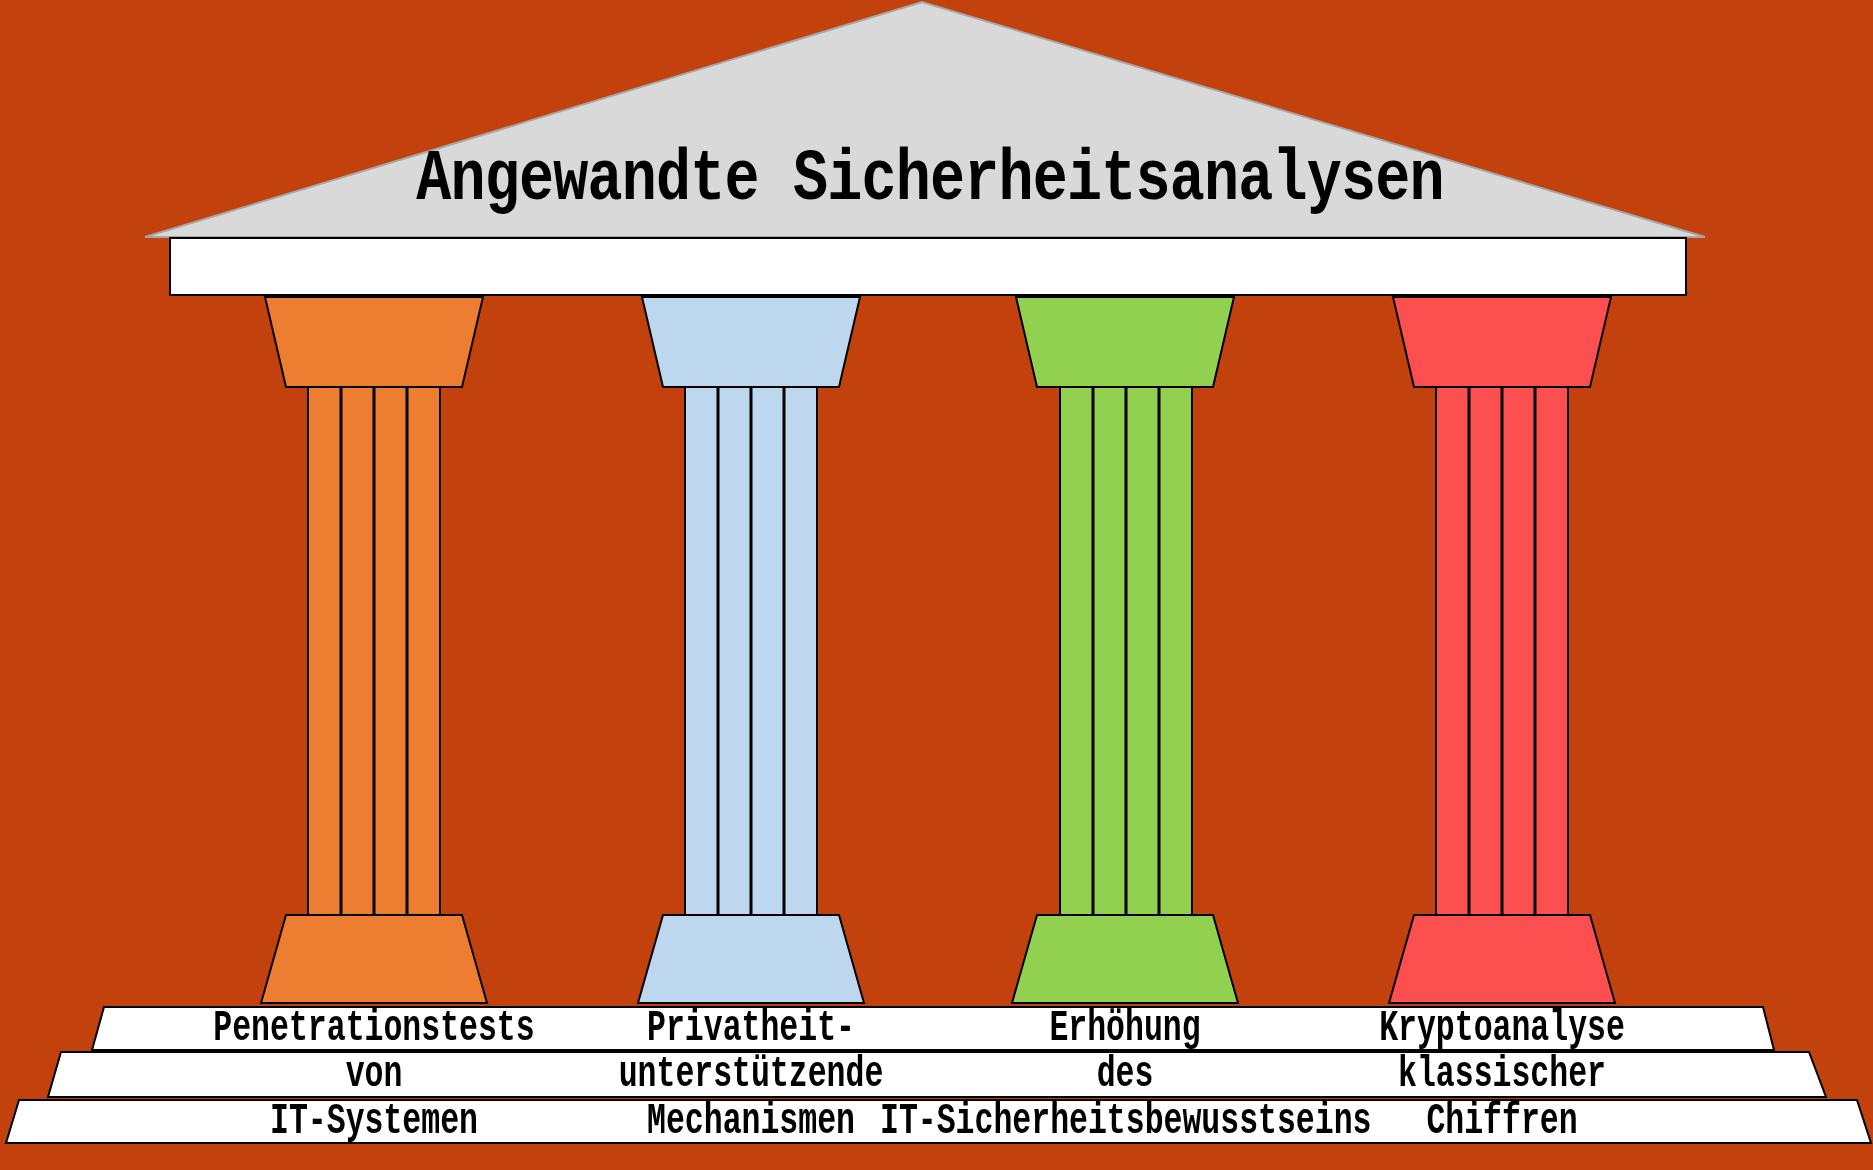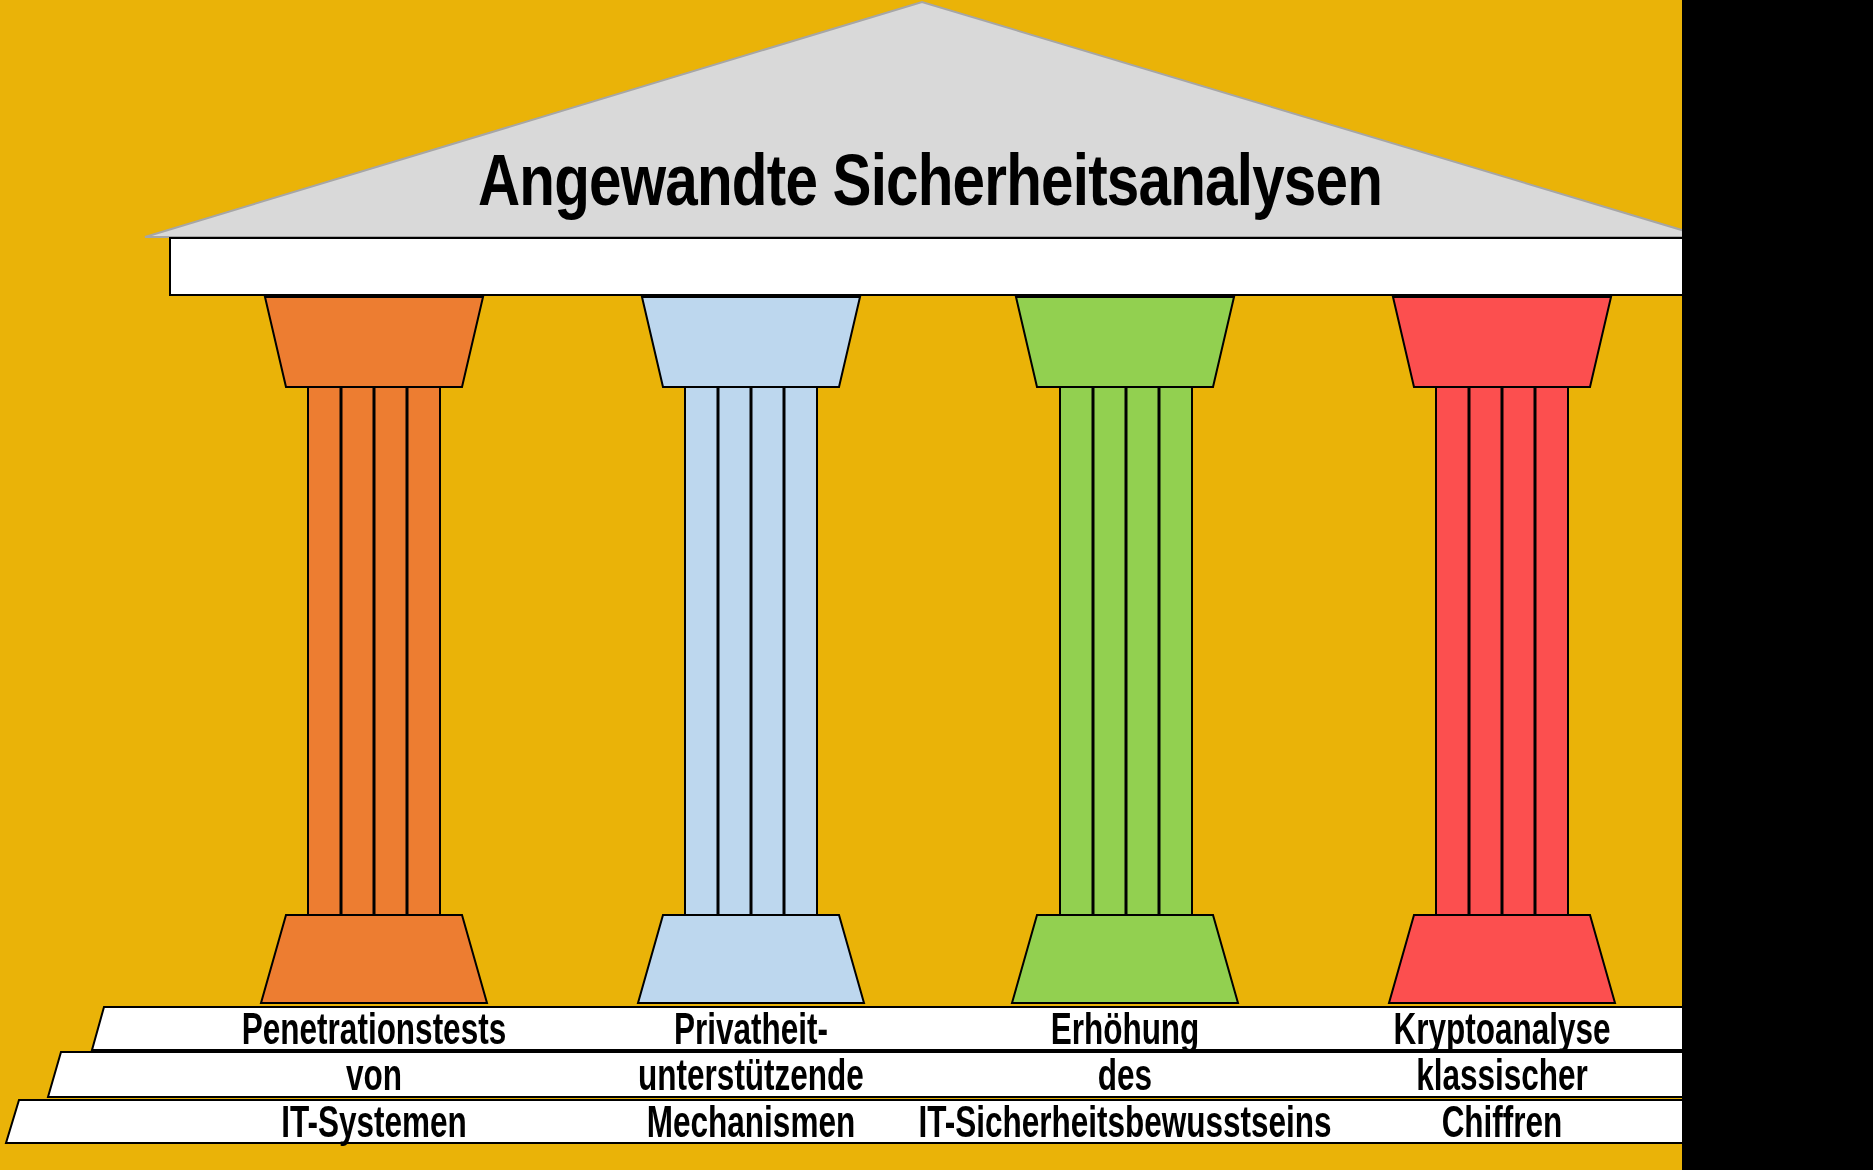--- a/index.html
+++ b/index.html
@@ -2,25 +2,25 @@
 <html><head>
 <meta charset="utf-8">
 <style>
   html, body {
     margin: 0;
     padding: 0;
     background: #000000;
   }
   .scene {
     position: relative;
-    width: 1682px;
+    width: 1873px;
     height: 1170px;
-    background: #eab308;
+    background: #c2410c;
     overflow: hidden;
-    font-family: Liberation Sans, sans-serif;
+    font-family: Liberation Mono, monospace;
   }
   .scene svg {
     position: absolute;
     left: 0;
     top: 0;
     display: block;
   }
   .title {
     position: absolute;
     left: 230px;

